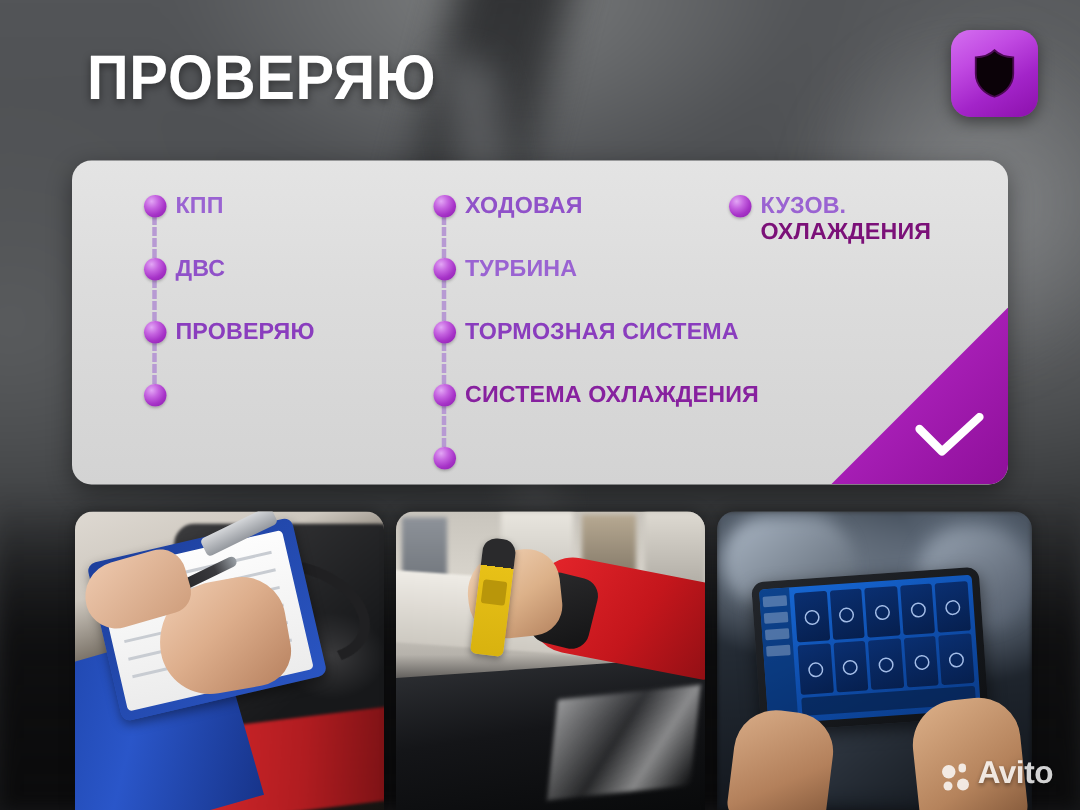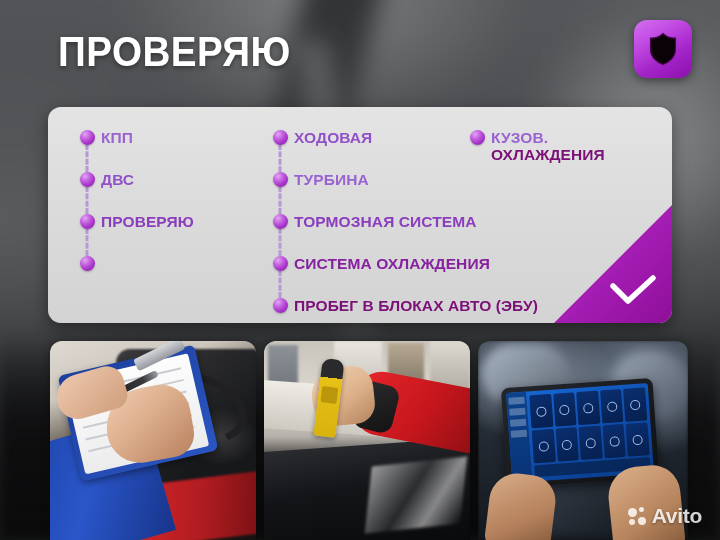--- a/index.html
+++ b/index.html
@@ -111,20 +111,21 @@
   .card-corner .check {
     position: absolute;
     right: 16px; bottom: 18px;
     width: 46px; height: 30px;
   }
 
   .cols {
     position: absolute;
     inset: 0;
     padding: 19px 0 0 0;
+    margin-left: 16px;
   }
 
   .col {
     position: absolute;
     top: 19px;
   }
   .col-1 { left: 25px; }
   .col-2 { left: 218px; }
   .col-3 { left: 415px; }
 
@@ -415,21 +416,21 @@
     background: linear-gradient(150deg, #dcb089 0%, #b5835c 60%, #7f5537 100%);
     border-radius: 30px 28px 14px 14px;
     transform: rotate(-6deg);
   }
 
   
   .avito {
     position: absolute;
     right: 18px; bottom: 12px;
     display: flex;
-    align-items: center;
+    align-items: flex-end;
     gap: 5px;
     opacity: .82;
     z-index: 20;
   }
   .avito-dots {
     position: relative;
     width: 19px; height: 19px;
   }
   .avito-dots i {
     position: absolute;
@@ -532,21 +533,20 @@
           <div class="bullet-wrap">
             <span class="bullet"></span>
               <span class="connector"></span>
           </div>
           <div class="row-label" style="color:#87219f">СИСТЕМА ОХЛАЖДЕНИЯ</div>
         </div>
         <div class="row">
           <div class="bullet-wrap">
             <span class="bullet"></span>
           </div>
-          <div class="row-label" style="color:#7b1078">ПРОБЕГ В БЛОКАХ АВТО (ЭБУ)</div>
         </div>
       </div>
 
       <div class="col col-3">
         <div class="row">
           <div class="bullet-wrap">
             <span class="bullet"></span>
           </div>
           <div class="row-label label-multiline">
             <span class="l1" style="color:#9a63d2">КУЗОВ.</span>

